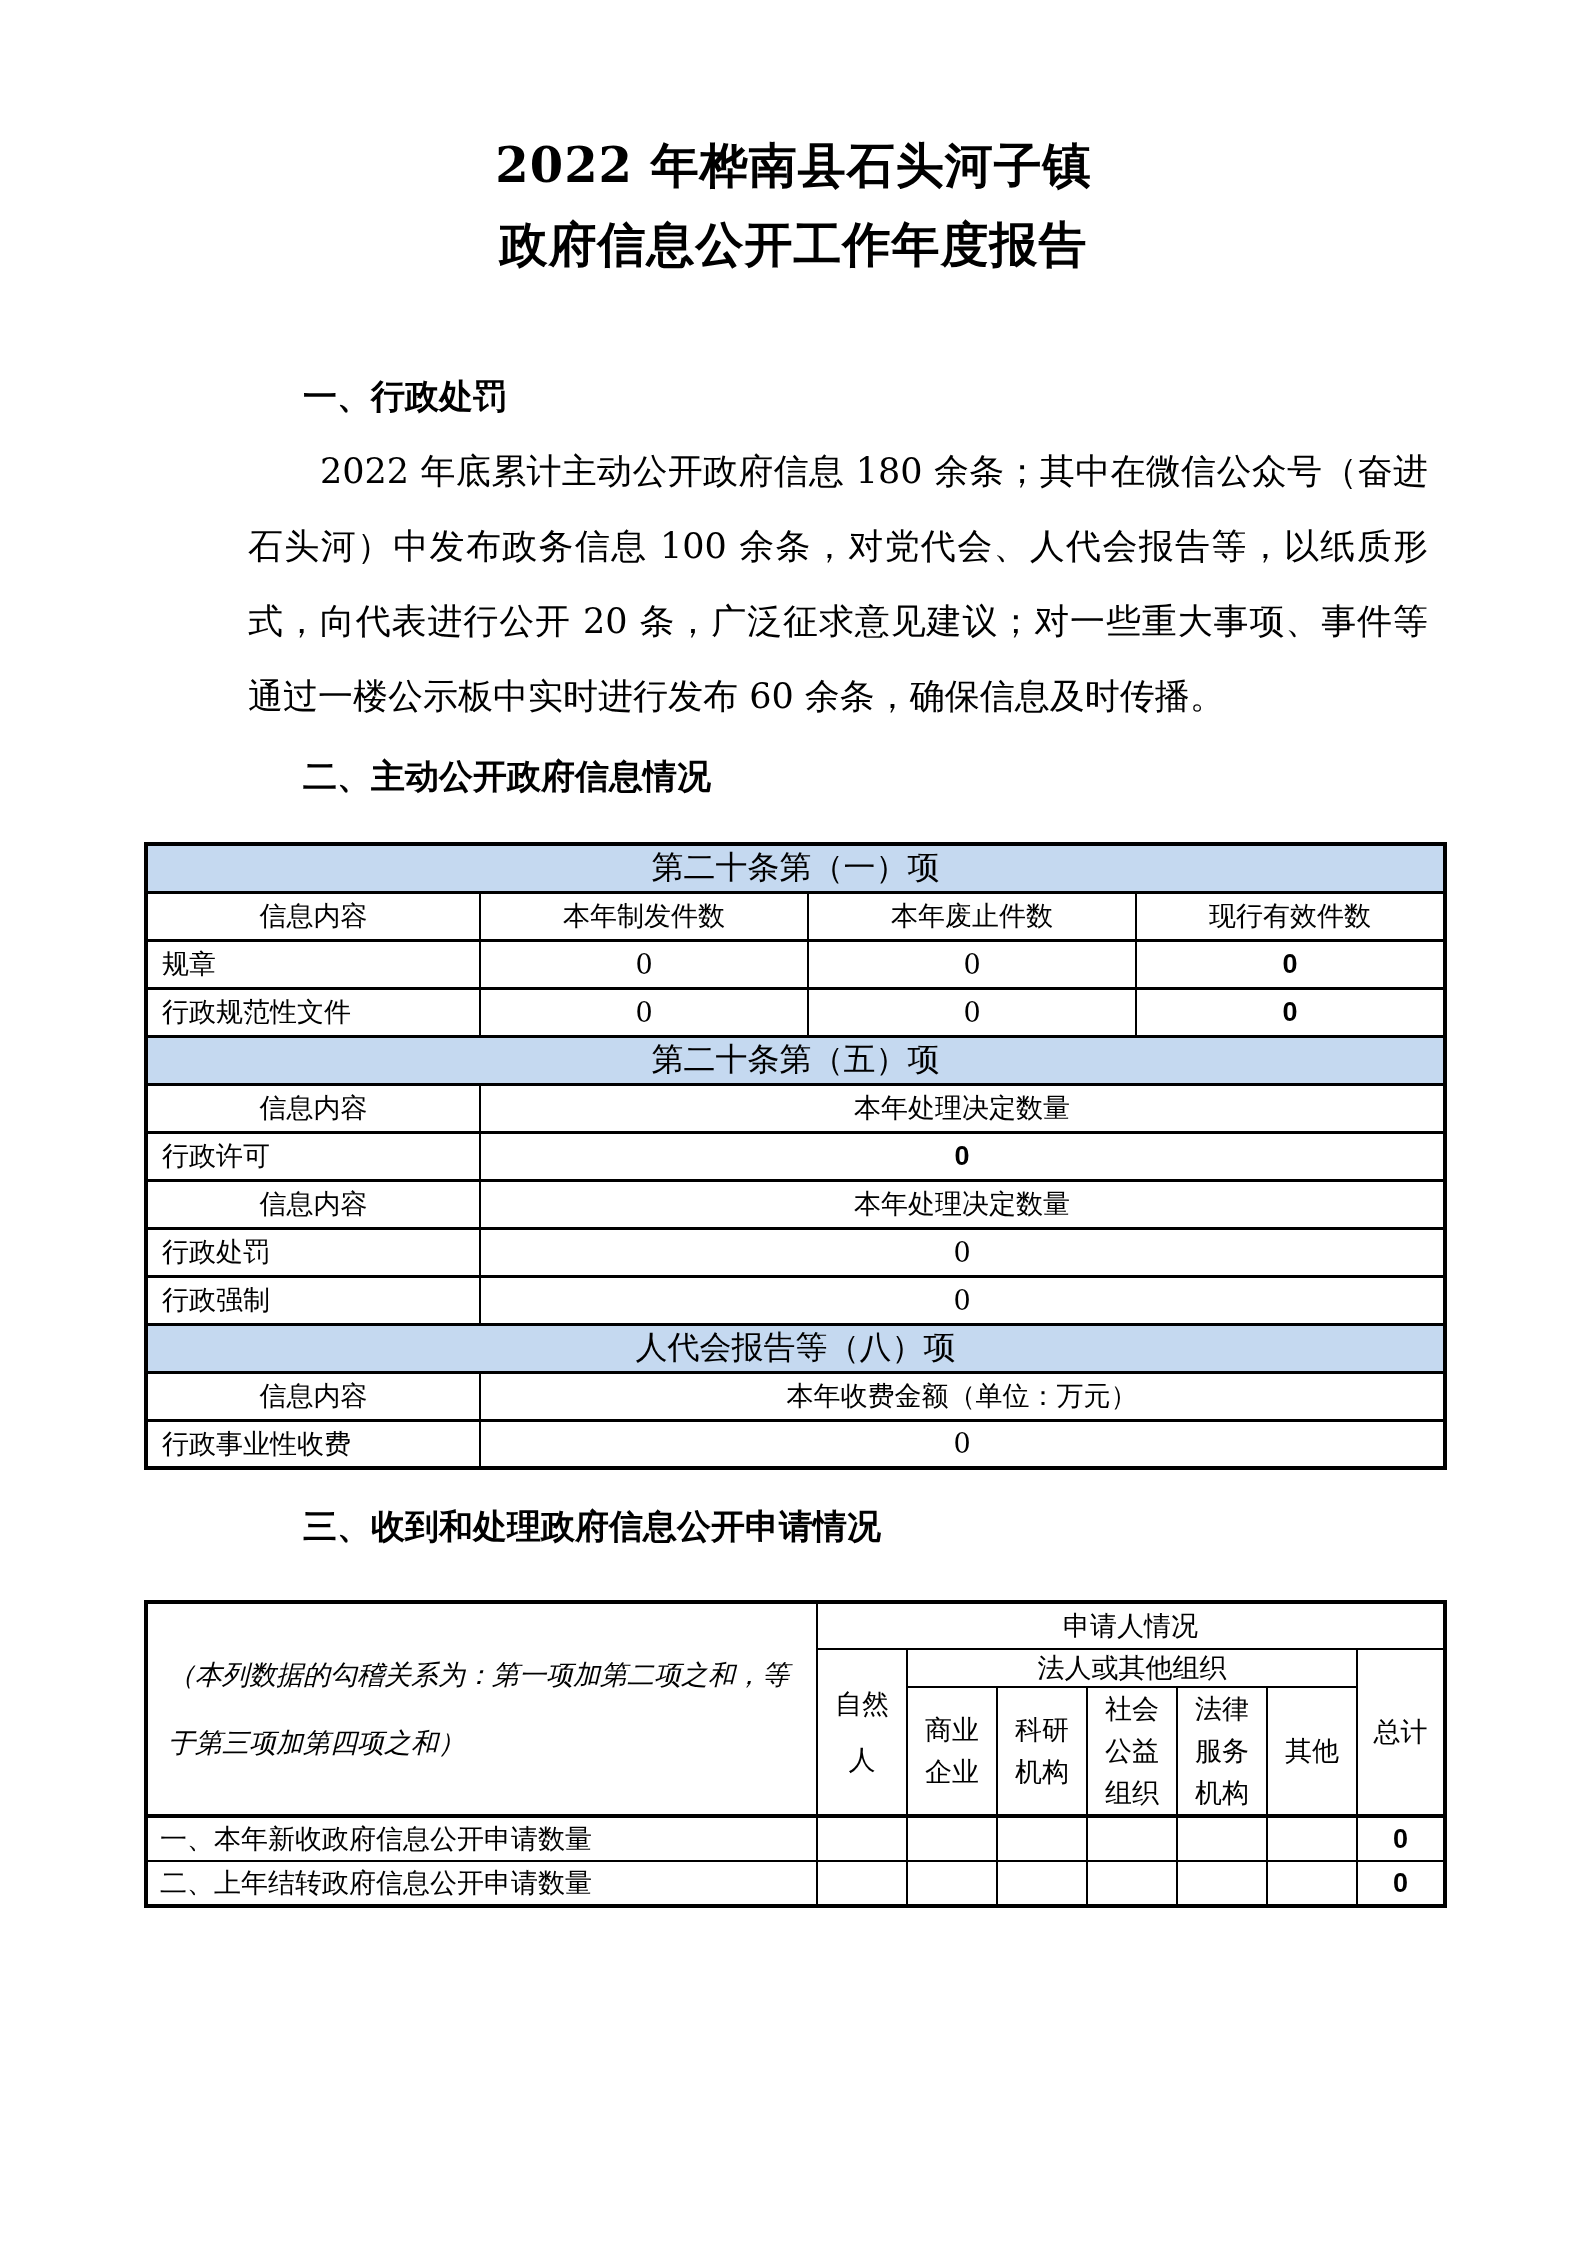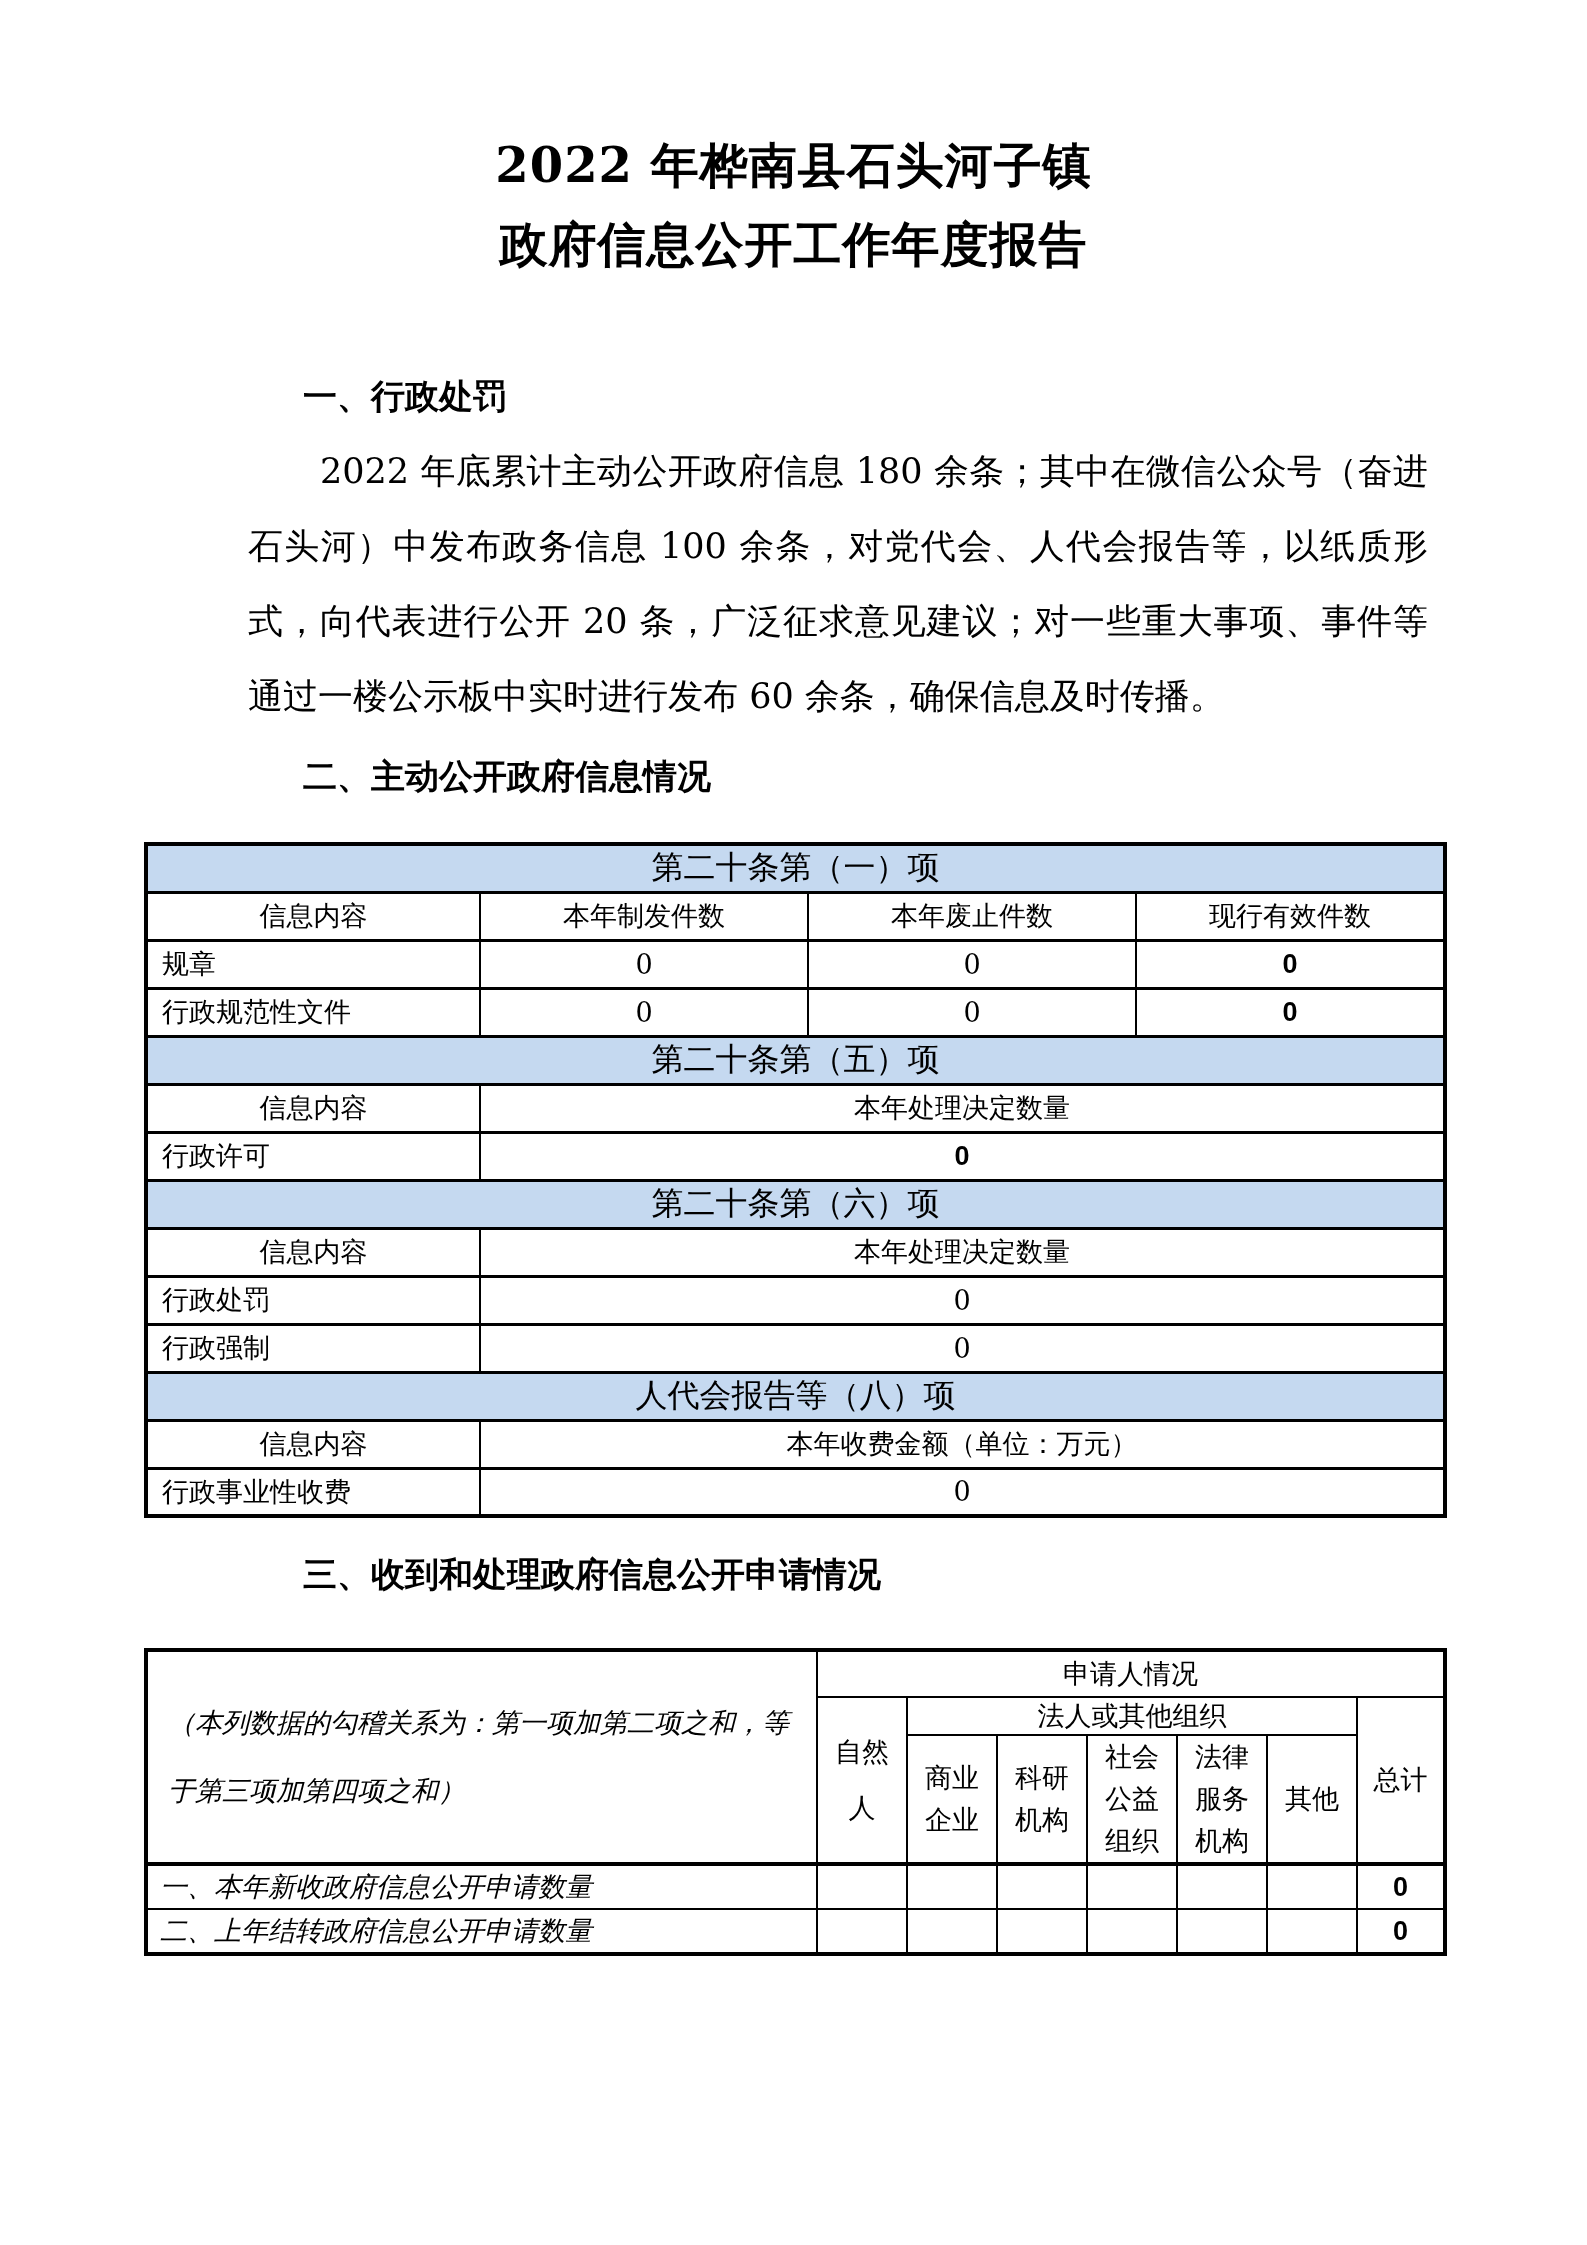--- a/index.html
+++ b/index.html
@@ -74,21 +74,21 @@
   .t2 .hr3 td { height: 125px; }
   .t2 .dr  td { height: 45px; }
   .t2 td.note-cell {
     text-align: left;
     padding: 0 26px 0 20px;
     font-family: "DejaVu Serif", "Liberation Serif", serif;
     font-style: italic;
     font-size: 27px;
     line-height: 68px;
   }
-  .t2 .dr td.lbl { text-align: left; padding-left: 12px; font-style: italic; }
+  .t2 .dr td.lbl { text-align: left; padding-left: 12px; }
   .t2 tr.dr1 td { border-top: 4px solid #000; }
   .pre { white-space: pre-line; line-height: 42px; }
   .t2 td.nat { line-height: 56px; }
 </style>
 </head>
 <body>
 
 <div class="page">
 
   <h1 class="doc-title">
@@ -138,23 +138,20 @@
       </tr>
       <tr>
         <td>信息内容</td>
         <td colspan="3">本年处理决定数量</td>
       </tr>
       <tr>
         <td class="lbl">行政许可</td>
         <td colspan="3" class="num-bold">0</td>
       </tr>
 
-      <tr>
-        <td colspan="4" class="band-cell">第二十条第（六）项</td>
-      </tr>
       <tr>
         <td>信息内容</td>
         <td colspan="3">本年处理决定数量</td>
       </tr>
       <tr>
         <td class="lbl">行政处罚</td>
         <td colspan="3" class="num-serif">0</td>
       </tr>
       <tr>
         <td class="lbl">行政强制</td>

